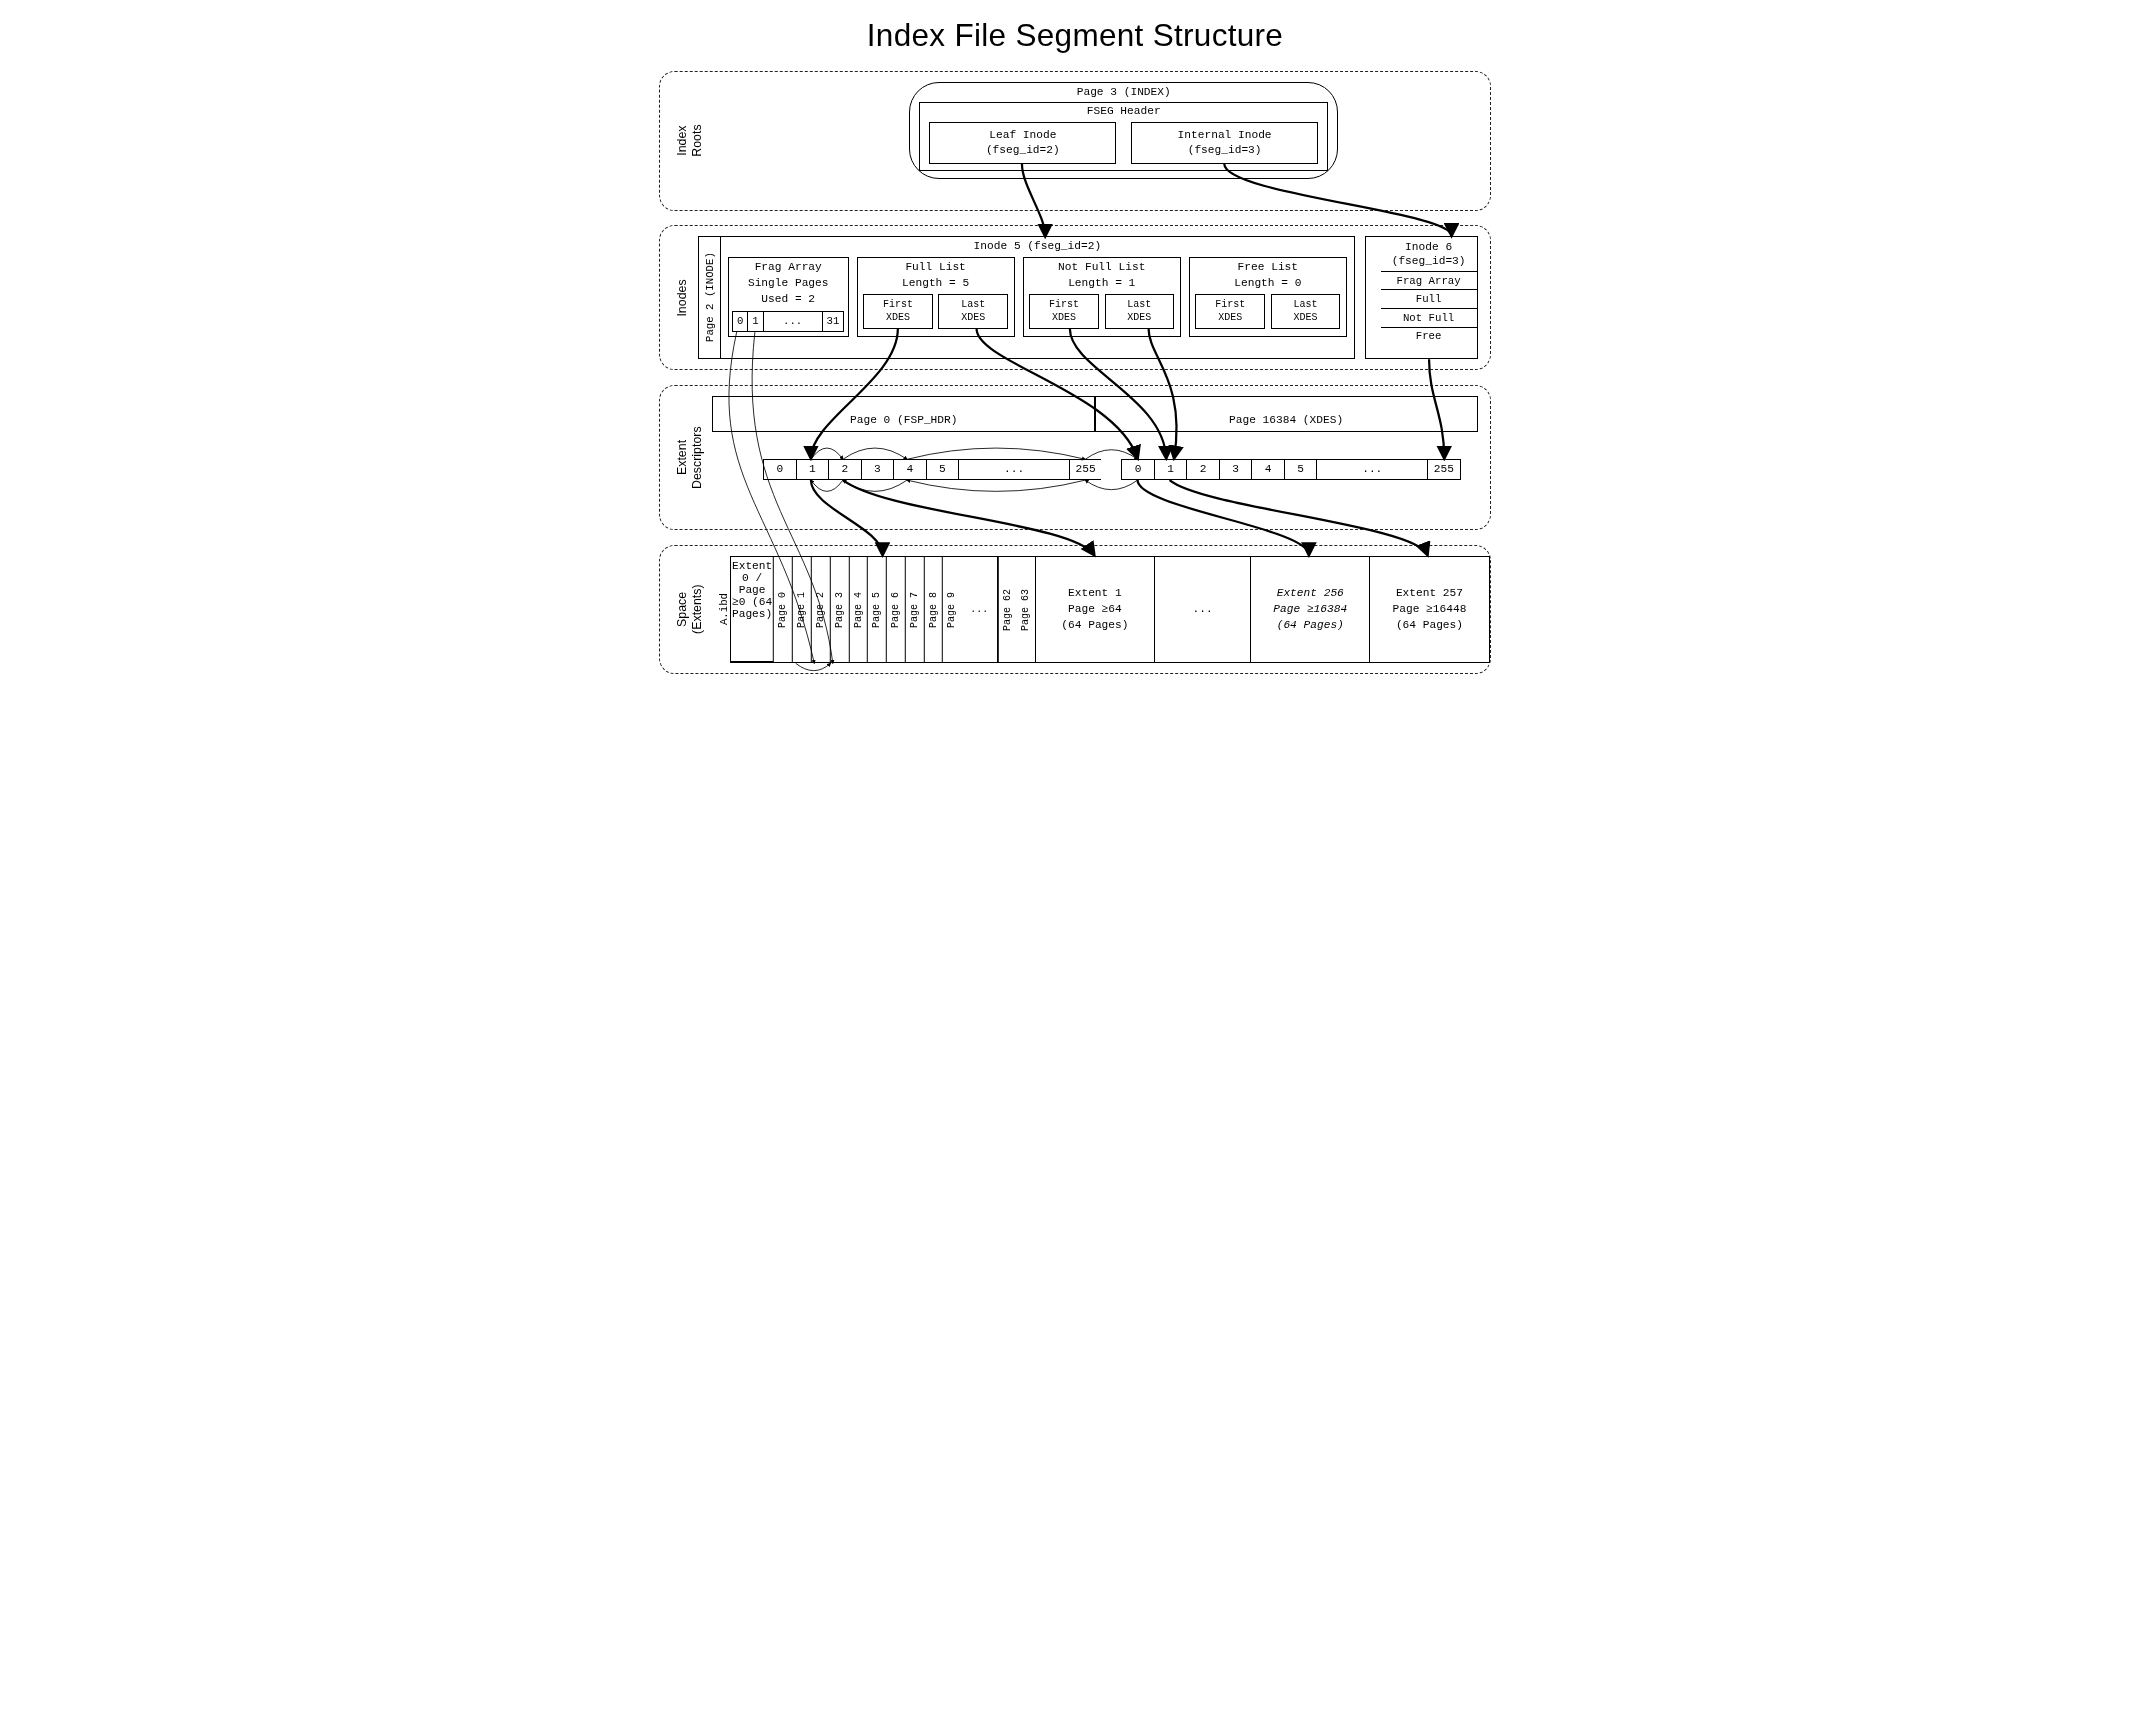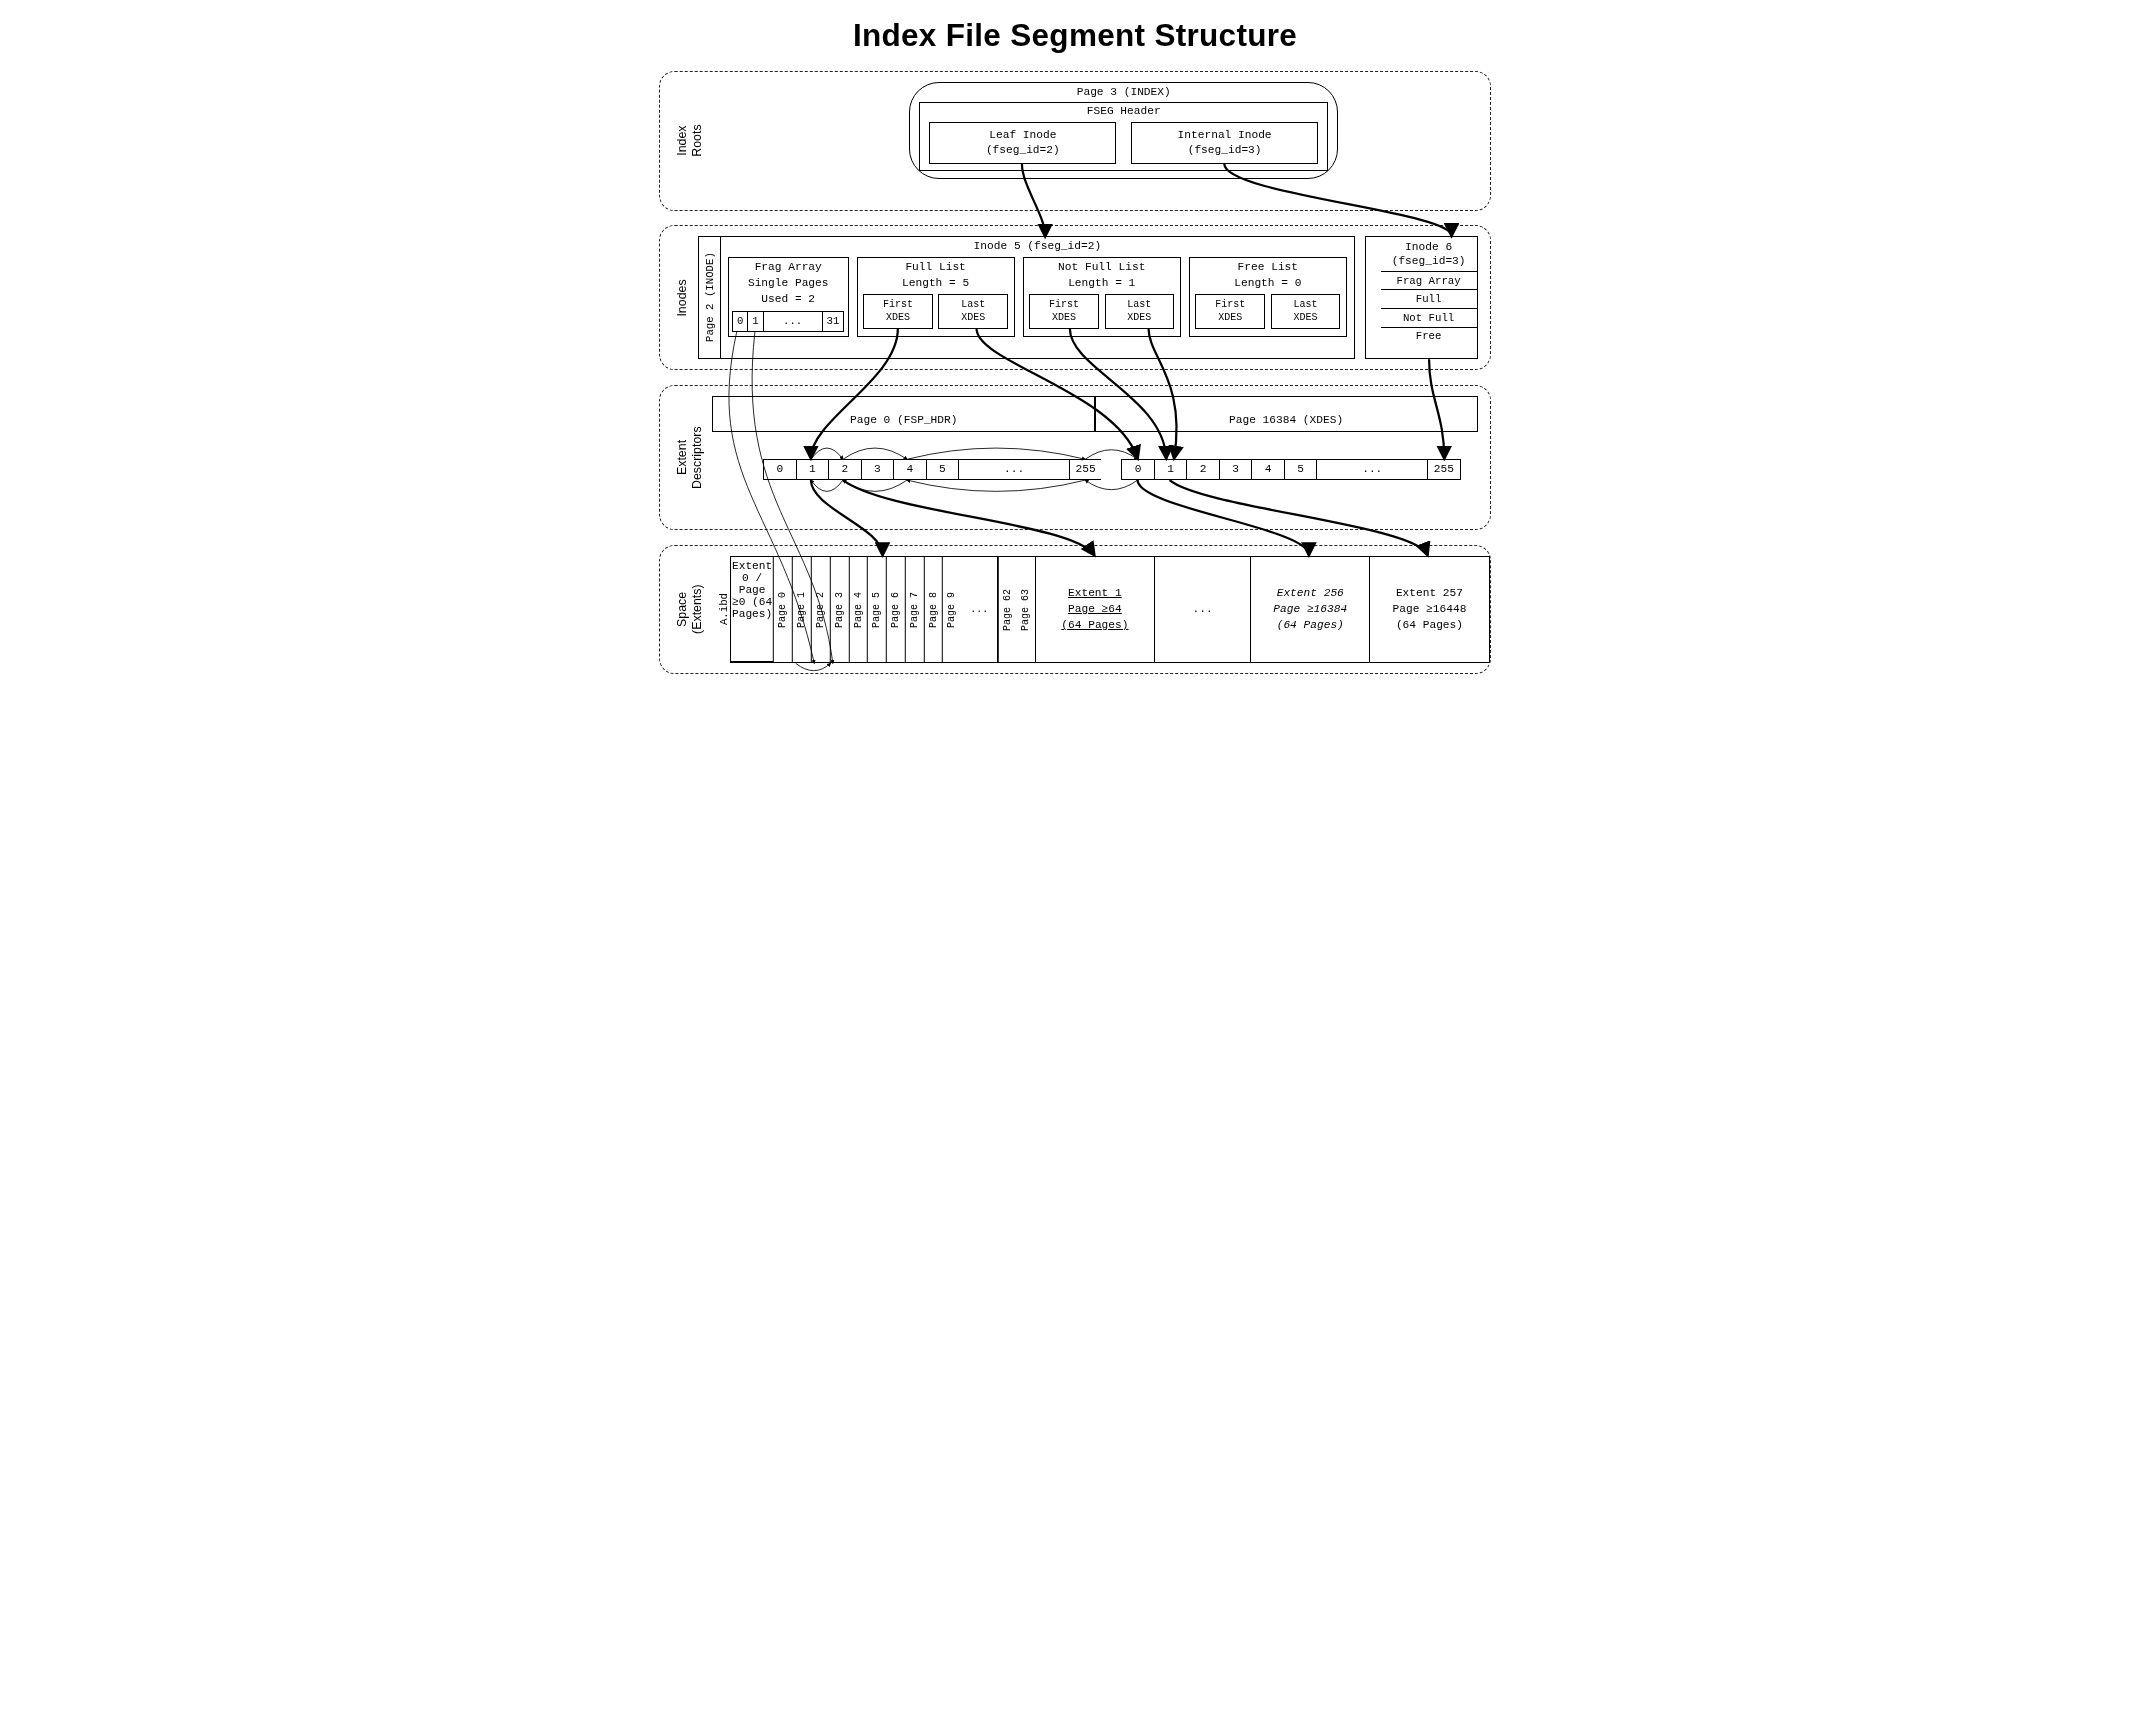--- a/index.html
+++ b/index.html
@@ -9,21 +9,21 @@
     padding: 11.2px;
   }
   .canvas {
     width: 832px;
     margin: 0 auto;
     position: relative;
   }
   h1.title {
     text-align: center;
     font-size: 31.5px;
-    font-weight: 700;
+    font-weight: 400;
     margin: 5.6px 0 17px 0;
     letter-spacing: 0.3px;
   }
   .section {
     border: 1.4px dashed #222;
     border-radius: 15.7px;
     padding: 10px 12.4px 10px 12.4px;
     margin-bottom: 14.6px;
     position: relative;
     display: flex;
@@ -350,21 +350,21 @@
           <div class="page-col vtext" id="sp-page5">Page 5</div>
           <div class="page-col vtext">Page 6</div>
           <div class="page-col vtext">Page 7</div>
           <div class="page-col vtext">Page 8</div>
           <div class="page-col vtext">Page 9</div>
           <div class="page-col wide">...</div>
           <div class="page-col vtext">Page 62</div>
           <div class="page-col vtext">Page 63</div>
         </div>
       </div>
-      <div class="extent-box mono" style="width:107px;text-decoration:underline;" id="extent1">Extent 1<br>Page ≥64<br>(64 Pages)</div>
+      <div class="extent-box mono" style="width:107px;" id="extent1">Extent 1<br>Page ≥64<br>(64 Pages)</div>
       <div class="extent-box mono" style="width:84px;">...</div>
       <div class="extent-box mono" style="width:107px;font-style:italic;" id="extent256">Extent 256<br>Page ≥16384<br>(64 Pages)</div>
       <div class="extent-box mono" style="width:107px;" id="extent257">Extent 257<br>Page ≥16448<br>(64 Pages)</div>
     </div>
   </div>
 
   <svg class="arrows" id="arrows-svg" width="832" height="657" viewBox="0 0 1480 1169">
     <defs>
       <marker id="ah" viewBox="0 0 10 10" refX="8" refY="5" markerWidth="7" markerHeight="7" orient="auto-start-reverse">
         <path d="M 0 0 L 10 5 L 0 10 z" fill="#000"></path>

